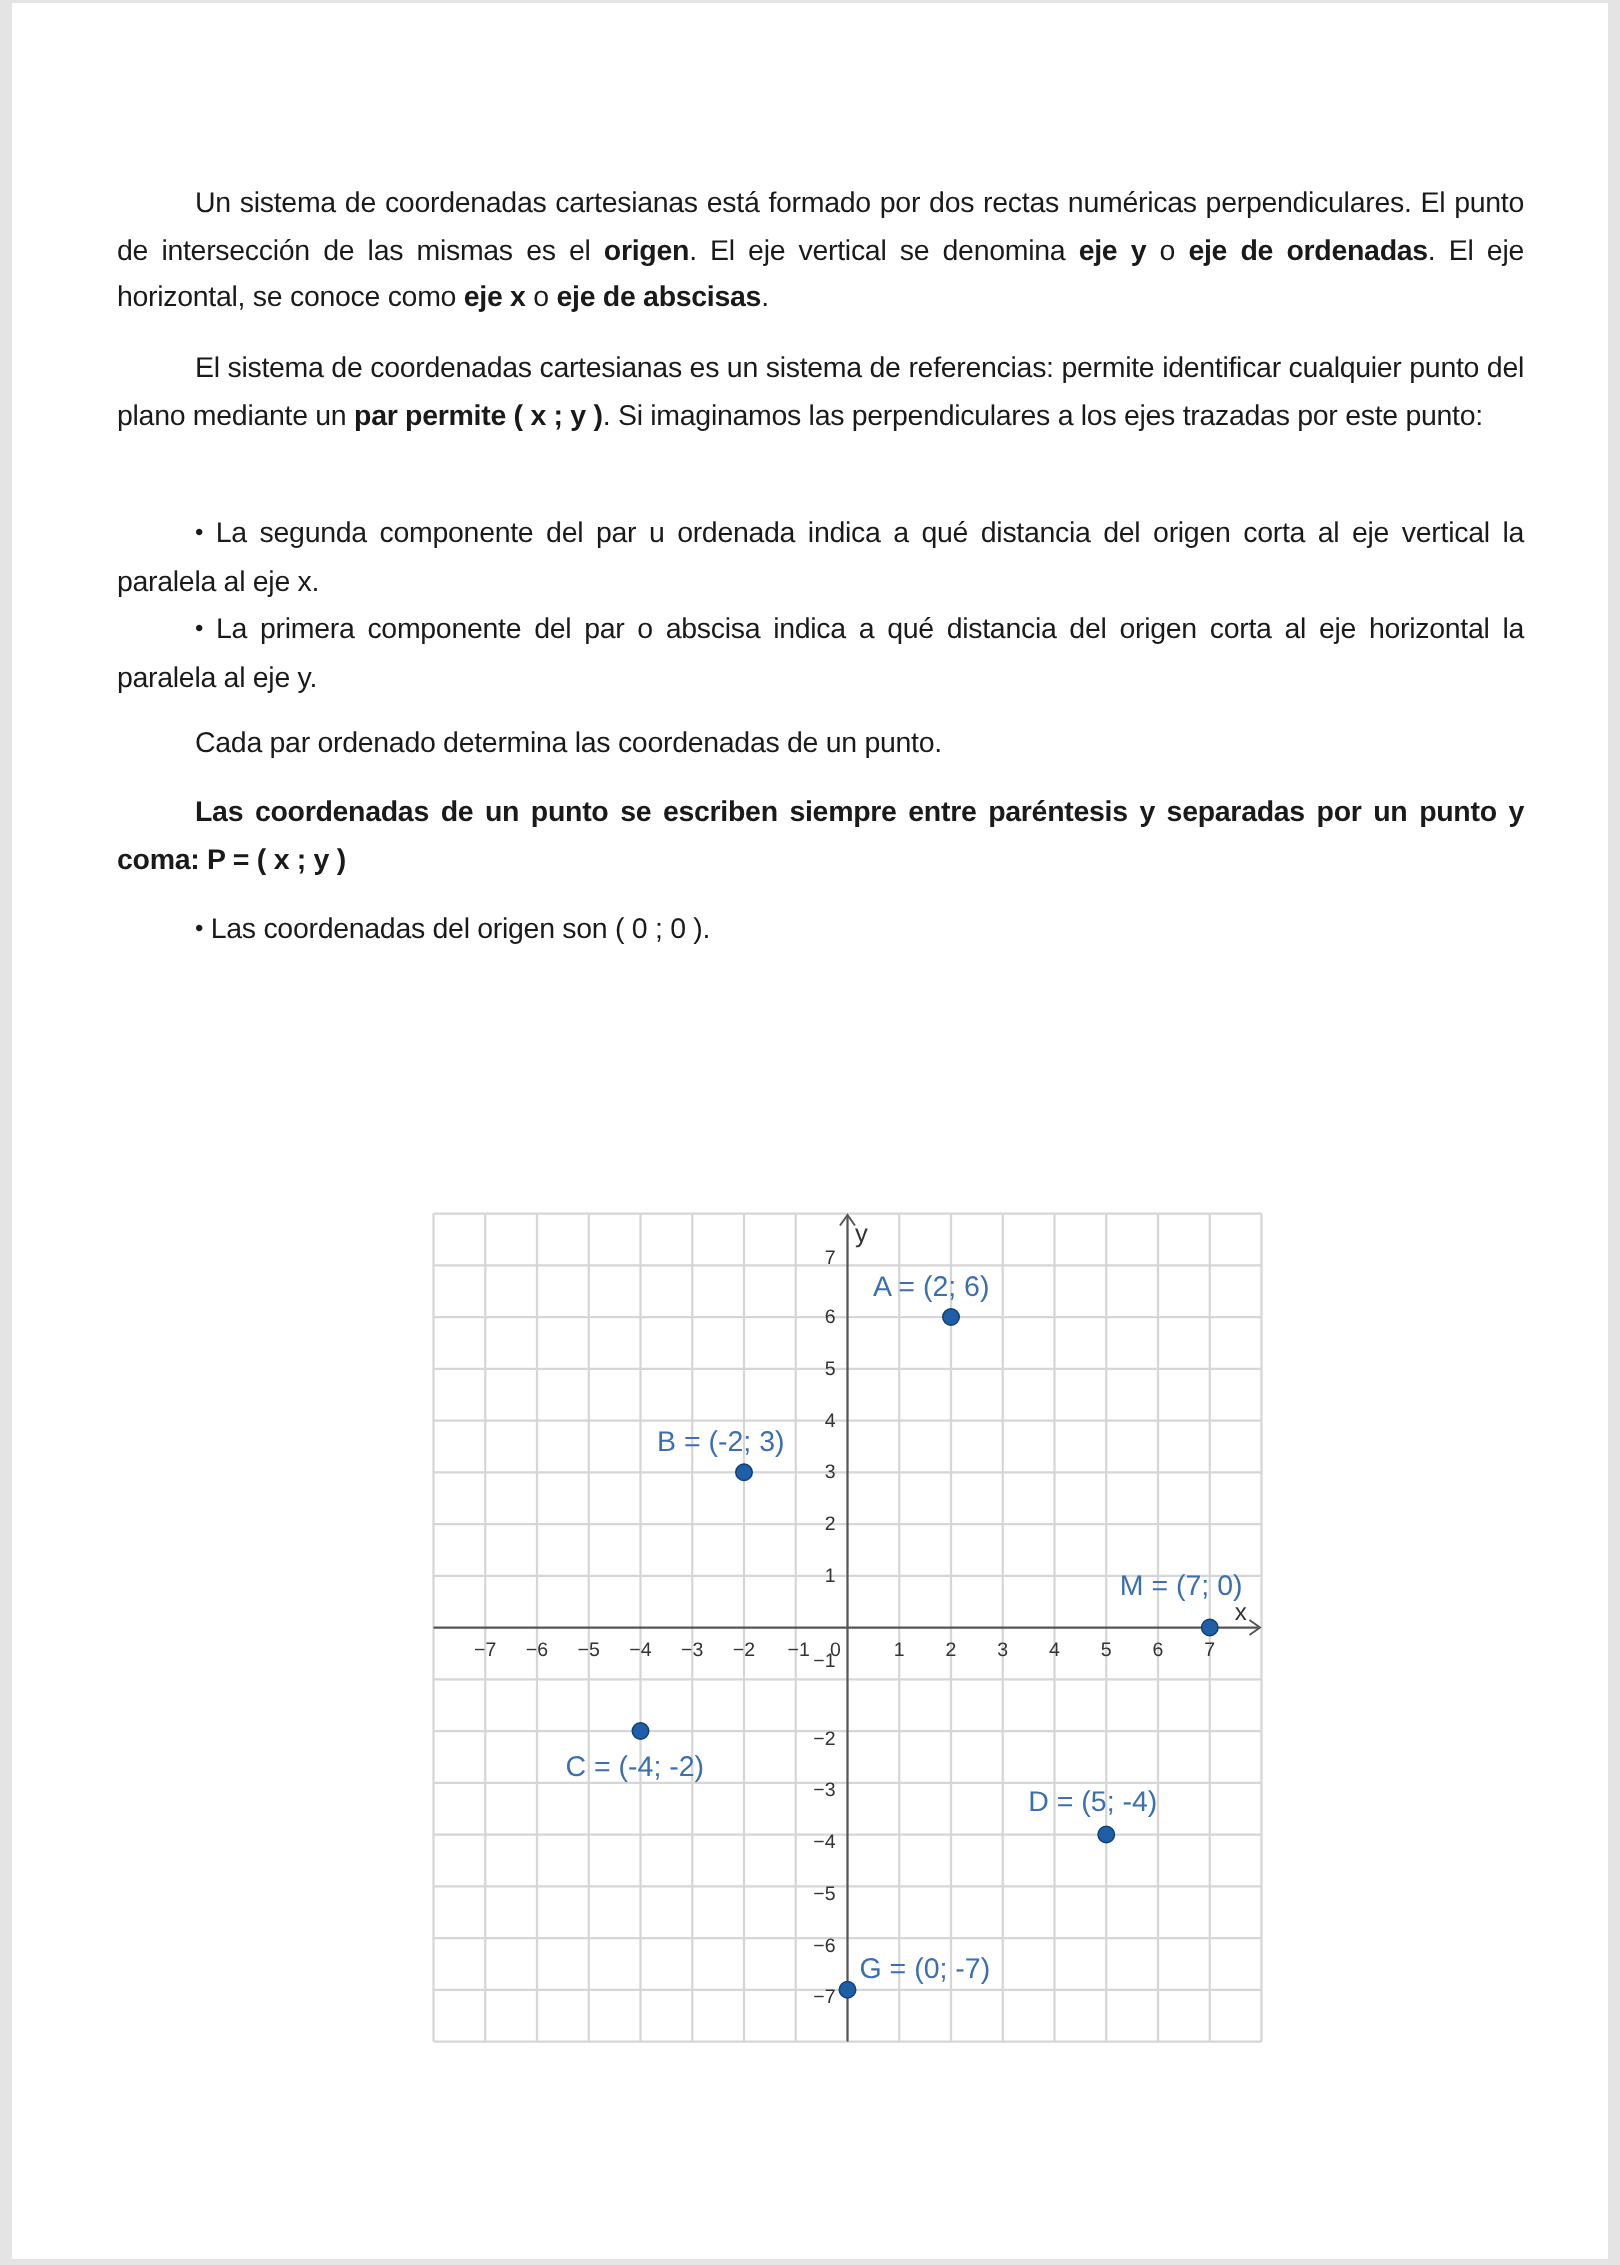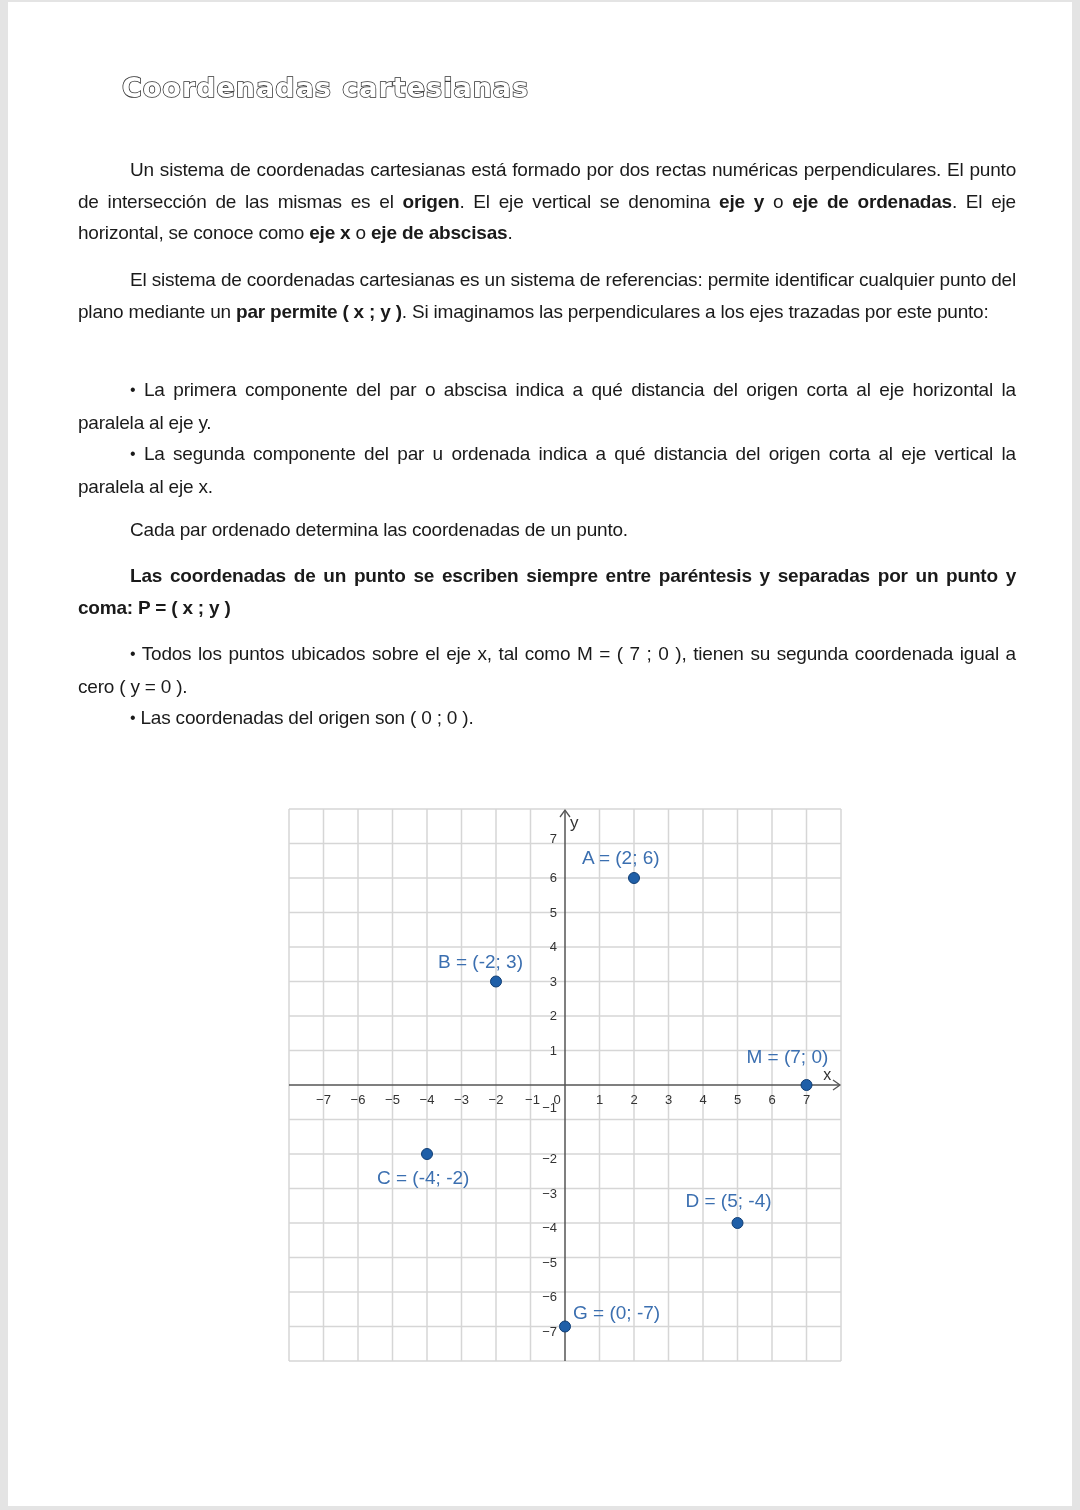--- a/index.html
+++ b/index.html
@@ -31,64 +31,61 @@
   .para {
     position: absolute;
     left: 70px;
     width: 938px;
     font-family: "Liberation Sans Narrow", "Liberation Sans", sans-serif;
     font-size: 19px;
     line-height: 31.5px;
     color: #1a1a1a;
     text-align: justify;
     letter-spacing: -0.2px;
-    margin-top: 34px;
   }
   .para .indent { display: inline-block; width: 52px; }
   .para b { font-weight: bold; }
   .bullet { font-size: 16px; position: relative; top: -1px; }
 
   .graph {
     position: absolute;
     left: 0; top: 0;
   }
   .graph svg { position: absolute; left: 0; top: 0; }
   .tick { font-family: "Liberation Sans", sans-serif; font-size: 13px; fill: #333; }
   .plabel { font-family: "Liberation Sans", sans-serif; font-size: 19px; fill: #3b6fb0; }
 </style>
 </head>
 <body>
 
 <div class="page">
 
-  <div class="title" style="left:114px;">Coordenadas cartesianas</div>
 
   <div class="para" style="top:118px;">
     <span class="indent"></span><span>Un sistema de coordenadas cartesianas está formado por dos rectas numéricas perpendiculares. El punto de intersección de las mismas es el </span><b>origen</b><span>. El eje vertical se denomina </span><b>eje y</b><span> o </span><b>eje de ordenadas</b><span>. El eje horizontal, se conoce como </span><b>eje x</b><span> o </span><b>eje de abscisas</b><span>.</span>
   </div>
 
   <div class="para" style="top:228px;">
     <span class="indent"></span><span>El sistema de coordenadas cartesianas es un sistema de referencias: permite identificar cualquier punto del plano mediante un </span><b>par permite ( x ; y )</b><span>. Si imaginamos las perpendiculares a los ejes trazadas por este punto:</span>
   </div>
 
   <div class="para" style="top:338px;">
+    <div><span class="indent"></span><span class="bullet">•</span> <span>La segunda componente del par u ordenada indica a qué distancia del origen corta al eje vertical la paralela al eje x.</span></div>
     <div><span class="indent"></span><span class="bullet">•</span> <span>La primera componente del par o abscisa indica a qué distancia del origen corta al eje horizontal la paralela al eje y.</span></div>
-    <div><span class="indent"></span><span class="bullet">•</span> <span>La segunda componente del par u ordenada indica a qué distancia del origen corta al eje vertical la paralela al eje x.</span></div>
   </div>
 
   <div class="para" style="top:478px;">
     <span class="indent"></span><span>Cada par ordenado determina las coordenadas de un punto.</span>
   </div>
 
   <div class="para" style="top:524px;">
     <span class="indent"></span><b>Las coordenadas de un punto se escriben siempre entre paréntesis y separadas por un punto y coma: P = ( x ; y )</b>
   </div>
 
   <div class="para" style="top:602px;">
-    <div><span class="indent"></span><span class="bullet">•</span> <span>Todos los puntos ubicados sobre el eje x, tal como M = ( 7 ; 0 ), tienen su segunda coordenada igual a cero ( y = 0 ).</span></div>
     <div><span class="indent"></span><span class="bullet">•</span> <span>Las coordenadas del origen son ( 0 ; 0 ).</span></div>
   </div>
 
 </div>
 
 <div class="graph">
   <svg id="graph-svg" width="1080" height="1510">
       <line x1="289" y1="809" x2="289" y2="1361" stroke="#d6d6d6" stroke-width="1.5"></line>
       <line x1="289" y1="1361" x2="841" y2="1361" stroke="#d6d6d6" stroke-width="1.5"></line>
       <line x1="323.5" y1="809" x2="323.5" y2="1361" stroke="#d6d6d6" stroke-width="1.5"></line>

